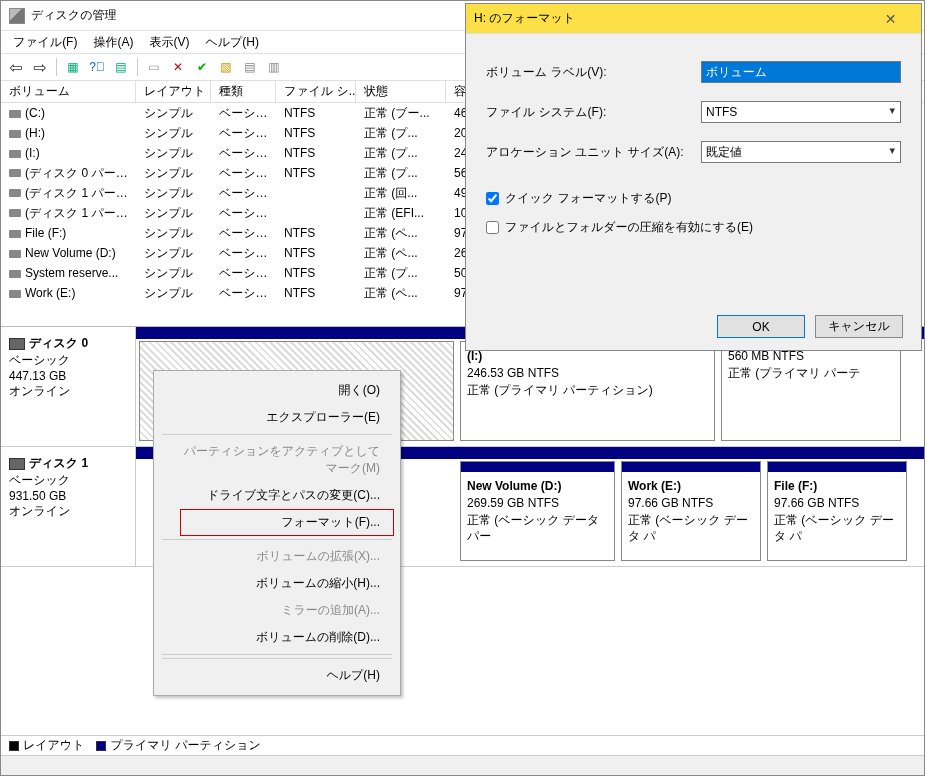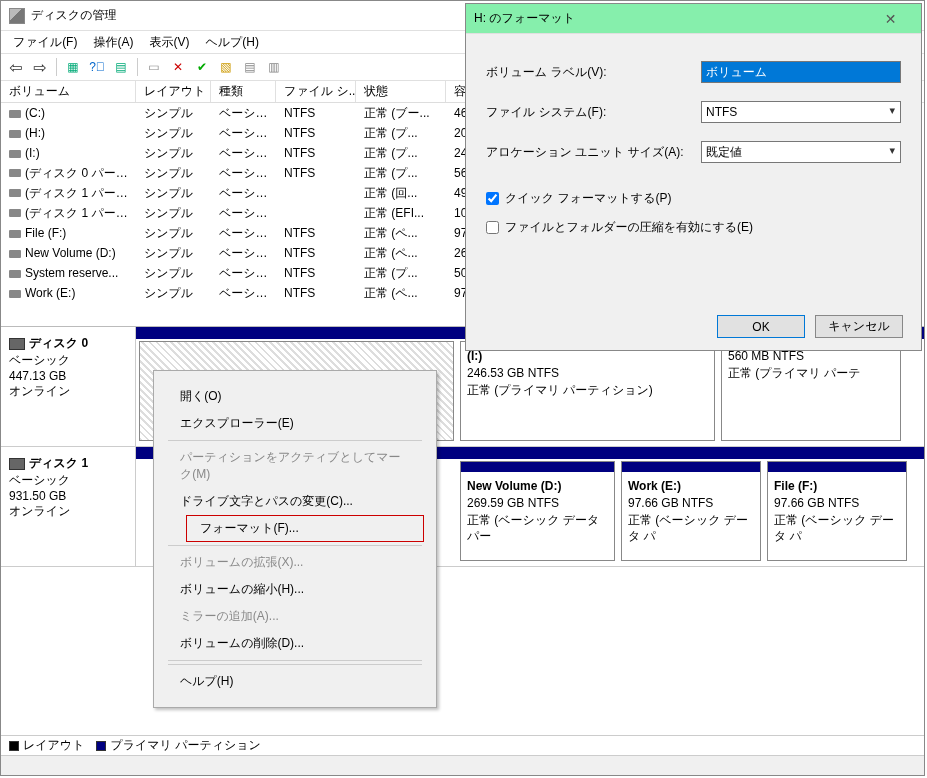--- a/index.html
+++ b/index.html
@@ -25,30 +25,30 @@
 .vol-icon { width: 12px; height: 8px; background: #888; border-radius: 1px; display: inline-block; margin-right: 4px; vertical-align: middle; }
 .disk-area { height: 365px; overflow: hidden; border-top: 1px solid #bbb; }
 .disk-row { display: flex; height: 120px; border-bottom: 1px solid #ccc; }
 .disk-label { width: 135px; padding: 8px; font-size: 12px; border-right: 1px solid #ccc; }
 .disk-label b { display: block; }
 .diskicon { width: 16px; height: 12px; background: #666; display: inline-block; margin-right: 4px; vertical-align: middle; border: 1px solid #333; }
 .partition-area { flex: 1; display: flex; padding: 0; position: relative; }
 .partition { border: 1px solid #888; margin: 3px; display: flex; flex-direction: column; }
 .partition .phead { height: 10px; background: #000080; }
 .partition .pbody { flex: 1; padding: 6px 6px; font-size: 12px; line-height: 1.4; overflow: hidden; }
-.context-menu { position: absolute; background: #f0f0f0; border: 1px solid #aaa; box-shadow: 2px 2px 3px rgba(0,0,0,0.25); width: 284px; padding: 12px; z-index: 100; }
+.context-menu { position: absolute; background: #f0f0f0; border: 1px solid #aaa; box-shadow: 2px 2px 3px rgba(0,0,0,0.25); width: 248px; padding: 6px; z-index: 100; text-align: right; }
 .context-menu .mi { padding: 5px 14px; font-size: 12px; }
 .context-menu .mi.disabled { color: #888; }
 .context-menu .mi.highlighted { border: 1px solid #c00; padding: 4px 13px; margin-left: 20px; }
 .context-menu .msep { height: 1px; background: #ccc; margin: 3px 2px; }
 .legend { position: absolute; bottom: 20px; left: 0; right: 0; height: 20px; border-top: 1px solid #ccc; display: flex; align-items: center; padding: 0 8px; font-size: 12px; gap: 4px; }
 .legend .sq { width: 10px; height: 10px; display: inline-block; border: 1px solid #333; }
 .statusbar { position: absolute; bottom: 0; left: 0; right: 0; height: 20px; border-top: 1px solid #ccc; background: #f0f0f0; }
 .dialog { left: 465px; top: 3px; width: 457px; height: 348px; background: #f0f0f0; z-index: 200; }
-.dialog .titlebar { background: #86efac; justify-content: center; }
+.dialog .titlebar { background: #fde047; justify-content: center; }
 .dlg-body { padding: 18px 20px; font-size: 12px; }
 .dlg-row { display: flex; align-items: center; height: 40px; }
 .dlg-row label { width: 215px; }
 .dlg-row input[type=text], .dlg-row select { width: 200px; height: 22px; padding: 1px 4px; font-size: 12px; border: 1px solid #777; background: #fff; }
 .dlg-row input[type=text].selected { background: #0078d7; color: #fff; }
 select { appearance: none; background: #e5e5e5; padding-right: 18px; position: relative; }
 .select-wrap { position: relative; display: inline-block; }
 .select-wrap::after { content: "▾"; position: absolute; right: 6px; top: 3px; font-size: 11px; pointer-events: none; color: #333; }
 .dlg-check { display: flex; align-items: center; gap: 6px; padding: 6px 0; }
 .dlg-buttons { position: absolute; bottom: 12px; right: 18px; display: flex; gap: 10px; }

